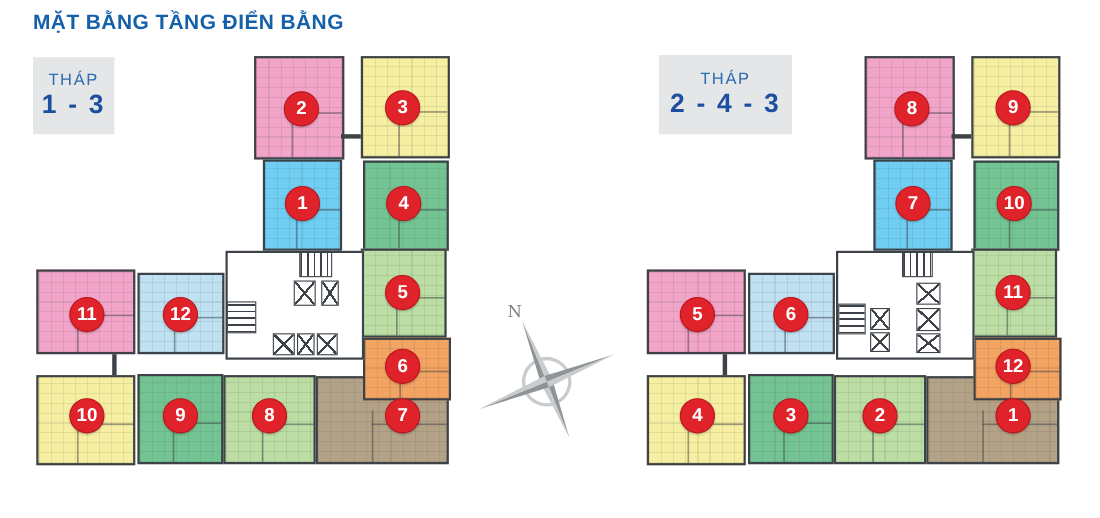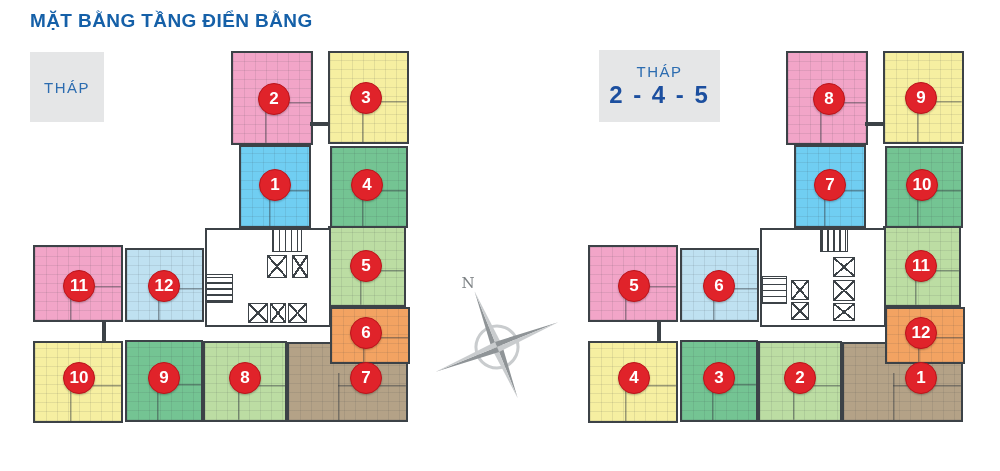--- a/index.html
+++ b/index.html
@@ -53,25 +53,26 @@
   }
   .compass{position:absolute;}
 </style>
 </head>
 <body>
 
 <h1 class="page-title">MẶT BẰNG TẦNG ĐIỂN BẰNG</h1>
 
 <div class="tower-label tower-label-1">
   <span class="tl-name">THÁP</span>
+  <span class="tl-num">1 - 3</span>
 </div>
 
 <div class="tower-label tower-label-2">
   <span class="tl-name">THÁP</span>
-  <span class="tl-num">2 - 4 - 5</span>
+  <span class="tl-num">2 - 4 - 3</span>
 </div>
 
 <div id="canvas">
     <div class="unit" style="left: 231px; top: 51px; width: 82px; height: 94px; background-color: rgb(242, 165, 200);"></div>
     <div class="unit" style="left: 328px; top: 51px; width: 81px; height: 93px; background-color: rgb(246, 239, 161);"></div>
     <div class="unit" style="left: 239px; top: 145px; width: 72px; height: 83px; background-color: rgb(112, 206, 242);"></div>
     <div class="unit" style="left: 330px; top: 146px; width: 78px; height: 82px; background-color: rgb(116, 196, 147);"></div>
     <div class="unit" style="left: 328px; top: 226px; width: 78px; height: 81px; background-color: rgb(188, 221, 163);"></div>
     <div class="unit" style="left: 287px; top: 342px; width: 121px; height: 80px; background-color: rgb(180, 162, 135);"></div>
     <div class="unit" style="left: 330px; top: 307px; width: 80px; height: 57px; background-color: rgb(243, 163, 98);"></div>

